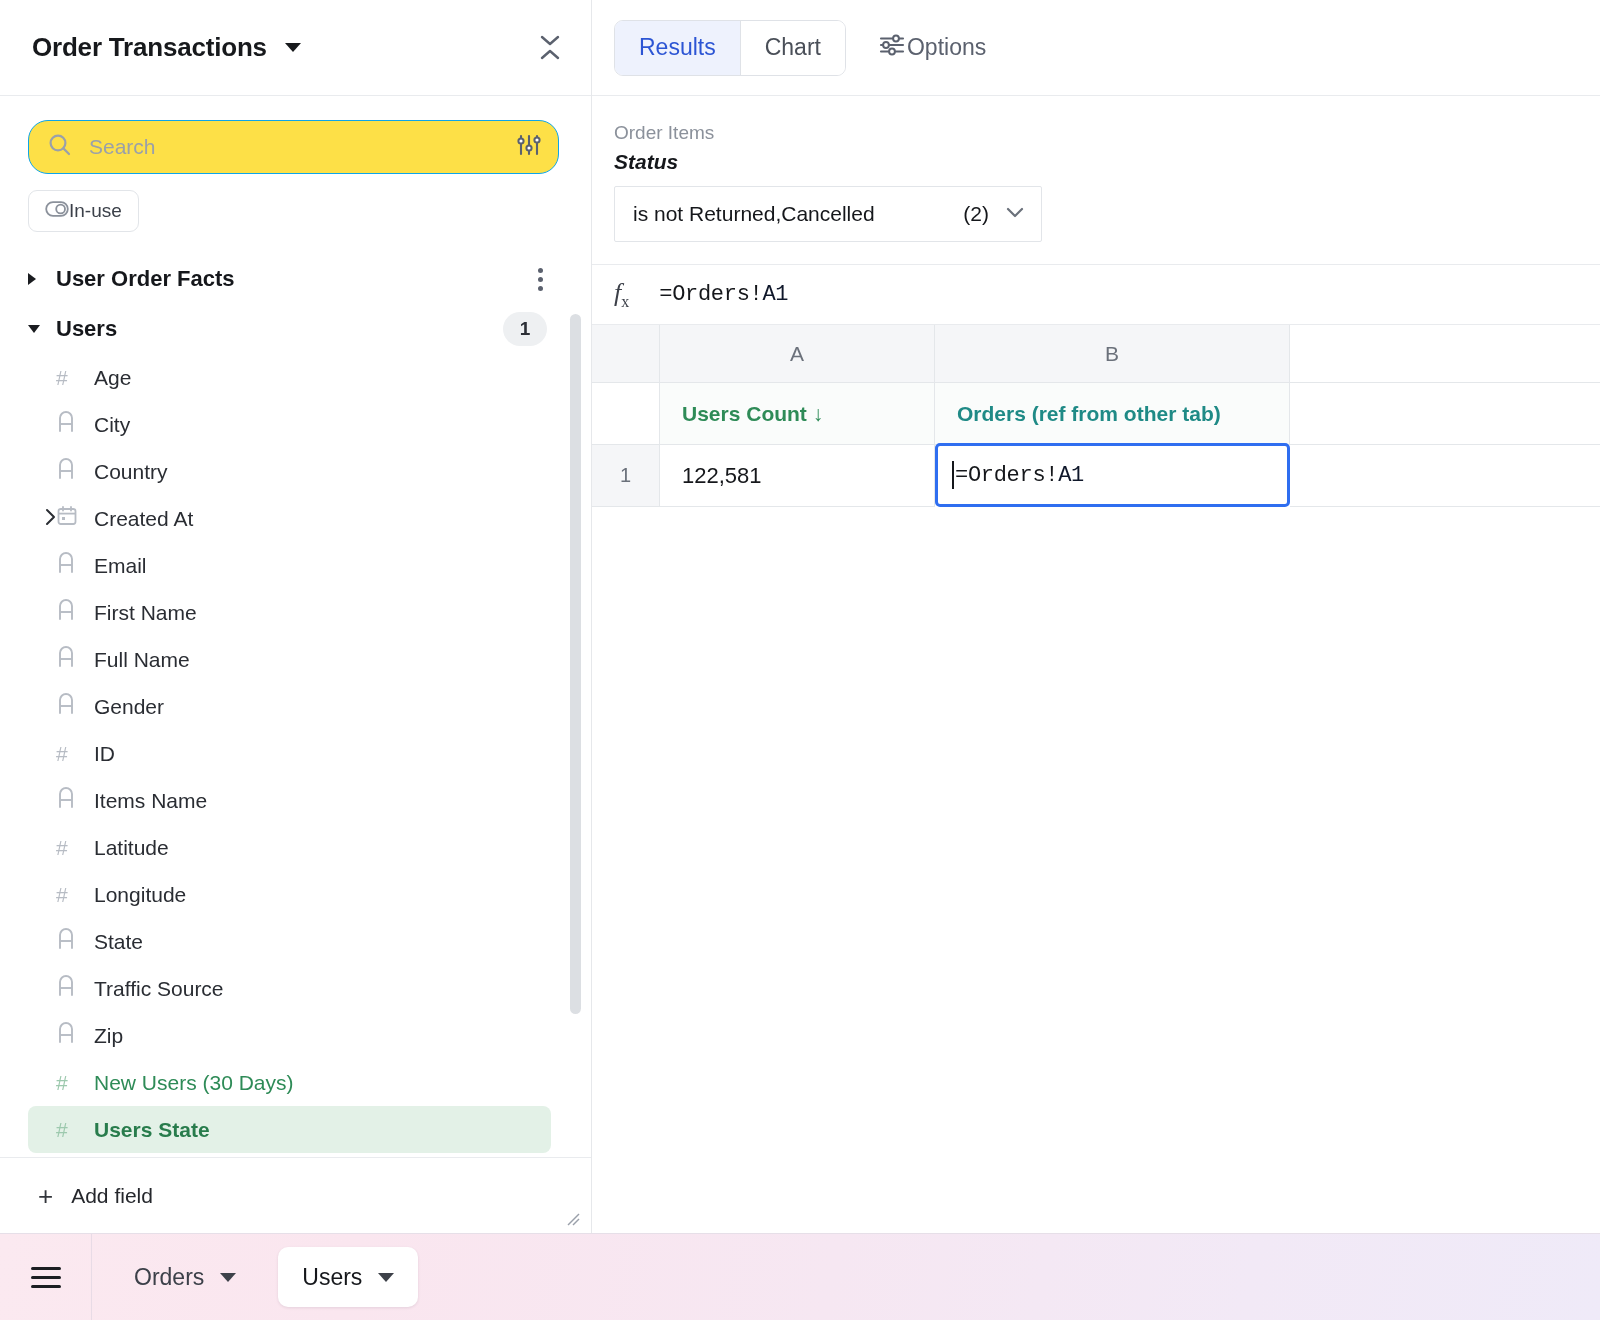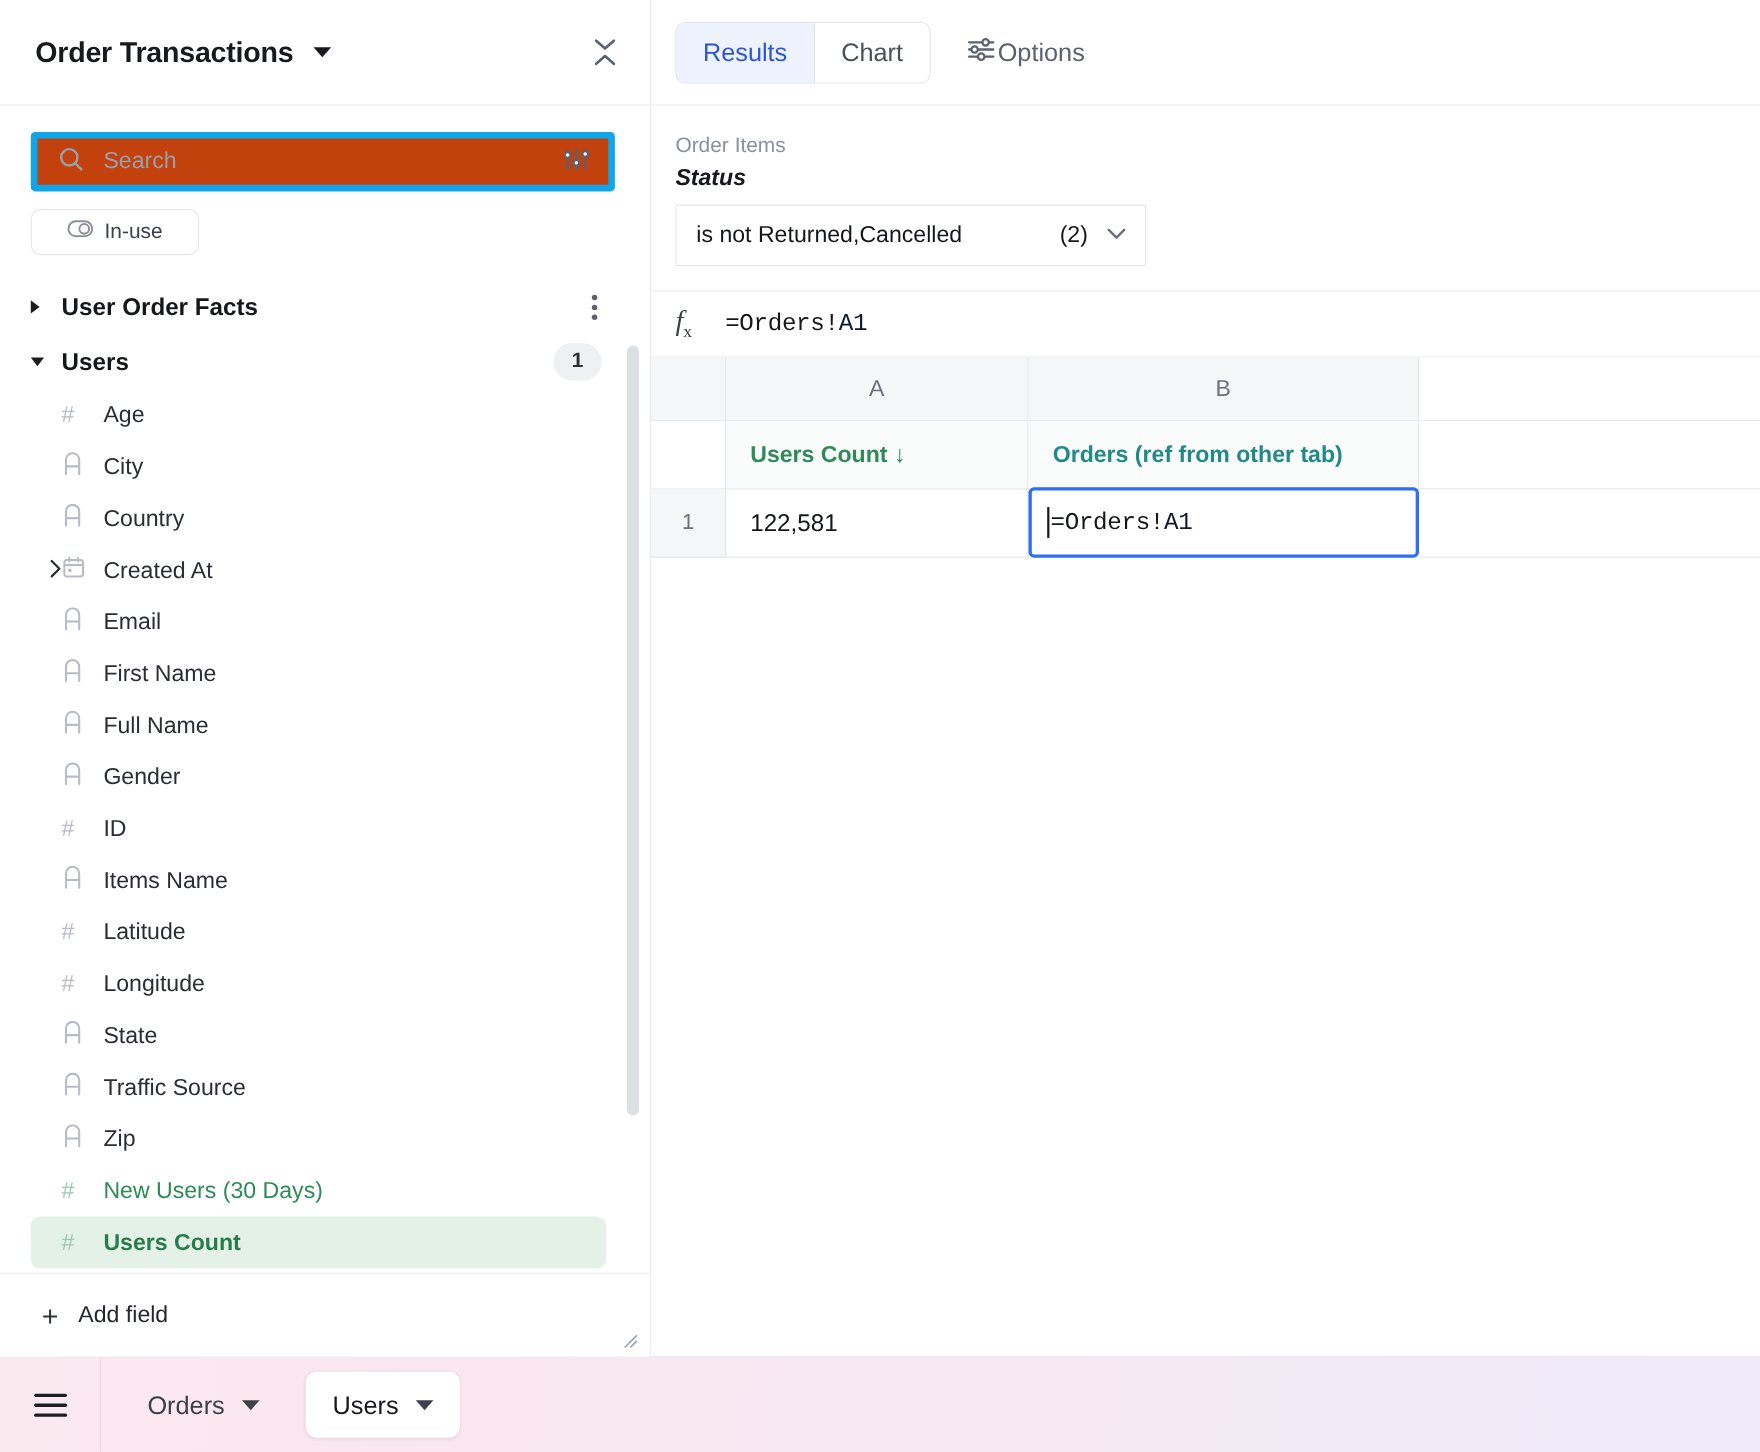--- a/index.html
+++ b/index.html
@@ -44,35 +44,35 @@
 
   .sb-scrollarea {
     flex: 1; min-height: 0;
     position: relative;
     overflow: hidden;
     padding: 0 0 0 0;
   }
   .sb-inner { padding: 24px 32px 0 28px; }
 
   .search-wrap {
-    height: 54px; border: 6px solid #0ea5e9; border-radius: 4px;
+    height: 54px; border: 1px solid #0ea5e9; border-radius: 20px;
     display: flex; align-items: center; padding: 0 16px 0 18px;
-    background: #c2410c;
+    background: #fde047;
   }
   .search-input {
     flex: 1; border: none; outline: none; font-size: 21px; color: #1b1d21;
     font-family: "Liberation Sans", sans-serif; background: transparent;
     margin-left: 16px;
   }
   .search-input::placeholder { color: #9aa0aa; }
 
   .chip-row { margin-top: 16px; }
   .chip {
-    display: inline-flex; align-items: center; gap: 10px;
-    height: 42px; padding: 0 32px; border: 1px solid #e2e5e9; border-radius: 9px;
+    display: inline-flex; align-items: center; 
+    height: 42px; padding: 0 16px; border: 1px solid #e2e5e9; border-radius: 9px;
     font-size: 19px; color: #3b4049; background: #fff; cursor: pointer;
   }
 
   .tree { margin-top: 22px; padding-right: 8px; }
   .grp {
     display: flex; align-items: center; height: 50px; cursor: pointer;
     padding-right: 4px;
   }
   .grp .tri { width: 22px; display: flex; align-items: center; justify-content: flex-start; }
   .tri-right { width: 0; height: 0; border-top: 6px solid transparent; border-bottom: 6px solid transparent; border-left: 8px solid #1a1c20; }
@@ -401,21 +401,21 @@
                       <line x1="4" y1="13" x2="16" y2="13" stroke="#b7bcc4" stroke-width="1.9"></line>
                     </svg></span>
                   <span class="fld-label">Zip</span>
                 </div>
                 <div class="fld measure">
                   <span class="fld-icon">#</span>
                   <span class="fld-label">New Users (30 Days)</span>
                 </div>
                 <div class="fld measure selected">
                   <span class="fld-icon">#</span>
-                  <span class="fld-label">Users Count</span>
+                  <span class="fld-label">Users State</span>
                 </div>
               </div>
           </div>
 
         </div>
         <div class="sb-scrollbar"></div>
       </div>
 
       <div class="sb-footer">
         <div class="addfield">

